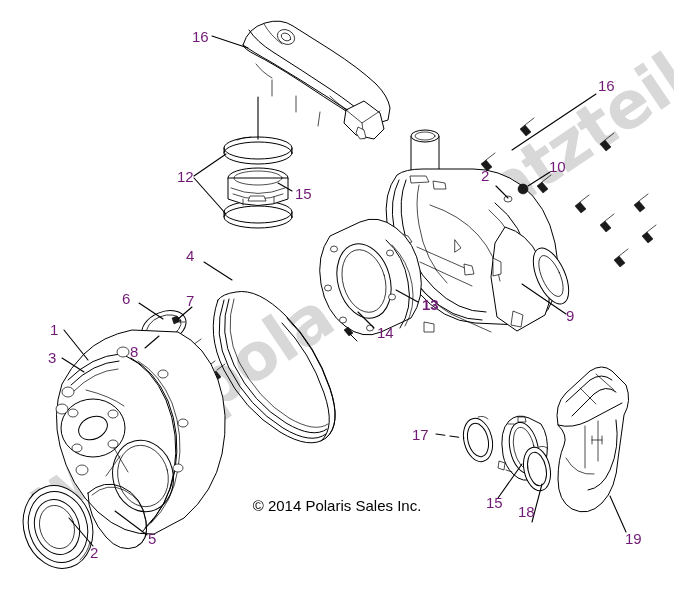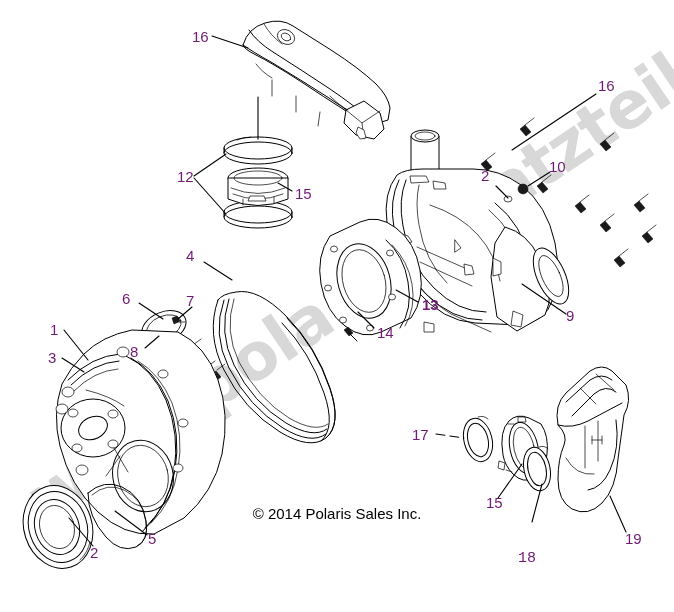--- a/index.html
+++ b/index.html
@@ -63,21 +63,20 @@
     position:absolute;
     left:0;
     top:497px;
     width:674px;
     text-align:center;
     font-family:"Liberation Sans", sans-serif;
     font-size:15px;
     color:#000;
     z-index:12;
     user-select:none;
-    margin-top:8px;
   }
 </style>
 </head>
 <body>
 
 <div id="page">
 
   <div id="watermark">www.polarisersatzteile.de</div>
 
   <svg id="art" viewBox="0 0 674 612">
@@ -339,18 +338,18 @@
   <div class="lbl" style="left:186px;top:248px;">4</div>
   <div class="lbl" style="left:122px;top:291px;">6</div>
   <div class="lbl" style="left:186px;top:293px;">7</div>
   <div class="lbl" style="left:130px;top:344px;">8</div>
   <div class="lbl" style="left:50px;top:322px;">1</div>
   <div class="lbl" style="left:48px;top:350px;">3</div>
   <div class="lbl" style="left:148px;top:531px;">5</div>
   <div class="lbl" style="left:90px;top:545px;">2</div>
   <div class="lbl" style="left:412px;top:427px;">17</div>
   <div class="lbl" style="left:486px;top:495px;">15</div>
-  <div class="lbl" style="left:518px;top:551px;font-family:Liberation Mono, monospace;">18</div>
+  <div class="lbl" style="left:518px;top:504px;">18</div>
   <div class="lbl" style="left:625px;top:531px;">19</div>
 
   <div id="copyright">© 2014 Polaris Sales Inc.</div>
 
 </div>
 
 </body></html>

